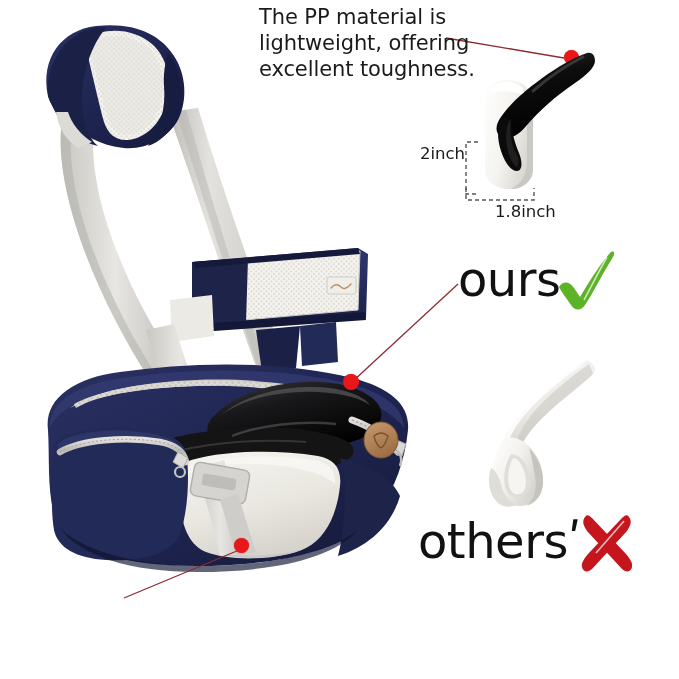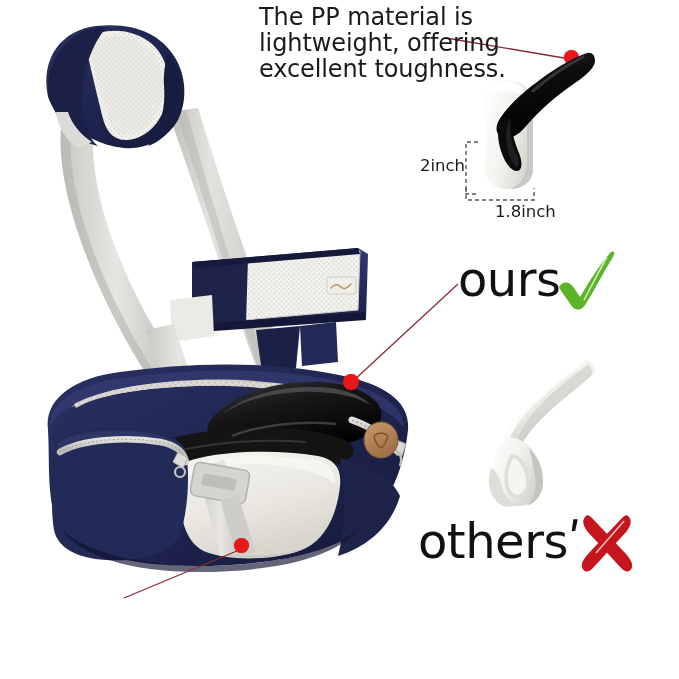--- a/index.html
+++ b/index.html
@@ -5,21 +5,21 @@
   html,body{margin:0;padding:0;background:#ffffff;}
   body{width:679px;height:679px;overflow:hidden;
        font-family:"DejaVu Sans","Liberation Sans",sans-serif;}
   #canvas{position:relative;width:679px;height:679px;background:#fff;overflow:hidden;}
   .abs{position:absolute;}
 
   
   .caption{
     position:absolute;
     color:#1a1a1a;
-    font-size:24px;
+    font-size:21px;
     line-height:26px;
     letter-spacing:-0.1px;
     white-space:pre-line;
     font-family:"DejaVu Sans","Liberation Sans",sans-serif;
   }
   #caption-top{left:259px;top:4px;width:250px;}
   #caption-bottom{left:50px;top:592px;width:350px;}
 
   
   .cmp-word{
@@ -34,21 +34,21 @@
   #others-word{left:418px;top:521px;}
 
   
   .dim-text{
     position:absolute;
     color:#1a1a1a;
     font-size:16.5px;
     font-family:"DejaVu Sans","Liberation Sans",sans-serif;
     white-space:nowrap;
   }
-  #dim-height-label{left:420px;top:156px;}
+  #dim-height-label{left:420px;top:144px;}
   #dim-width-label{left:495px;top:202px;}
 
   
   .dot{
     position:absolute;
     border-radius:50%;
     background:#e8171a;
     box-shadow:0 0 1px rgba(160,0,0,.6);
   }
 

